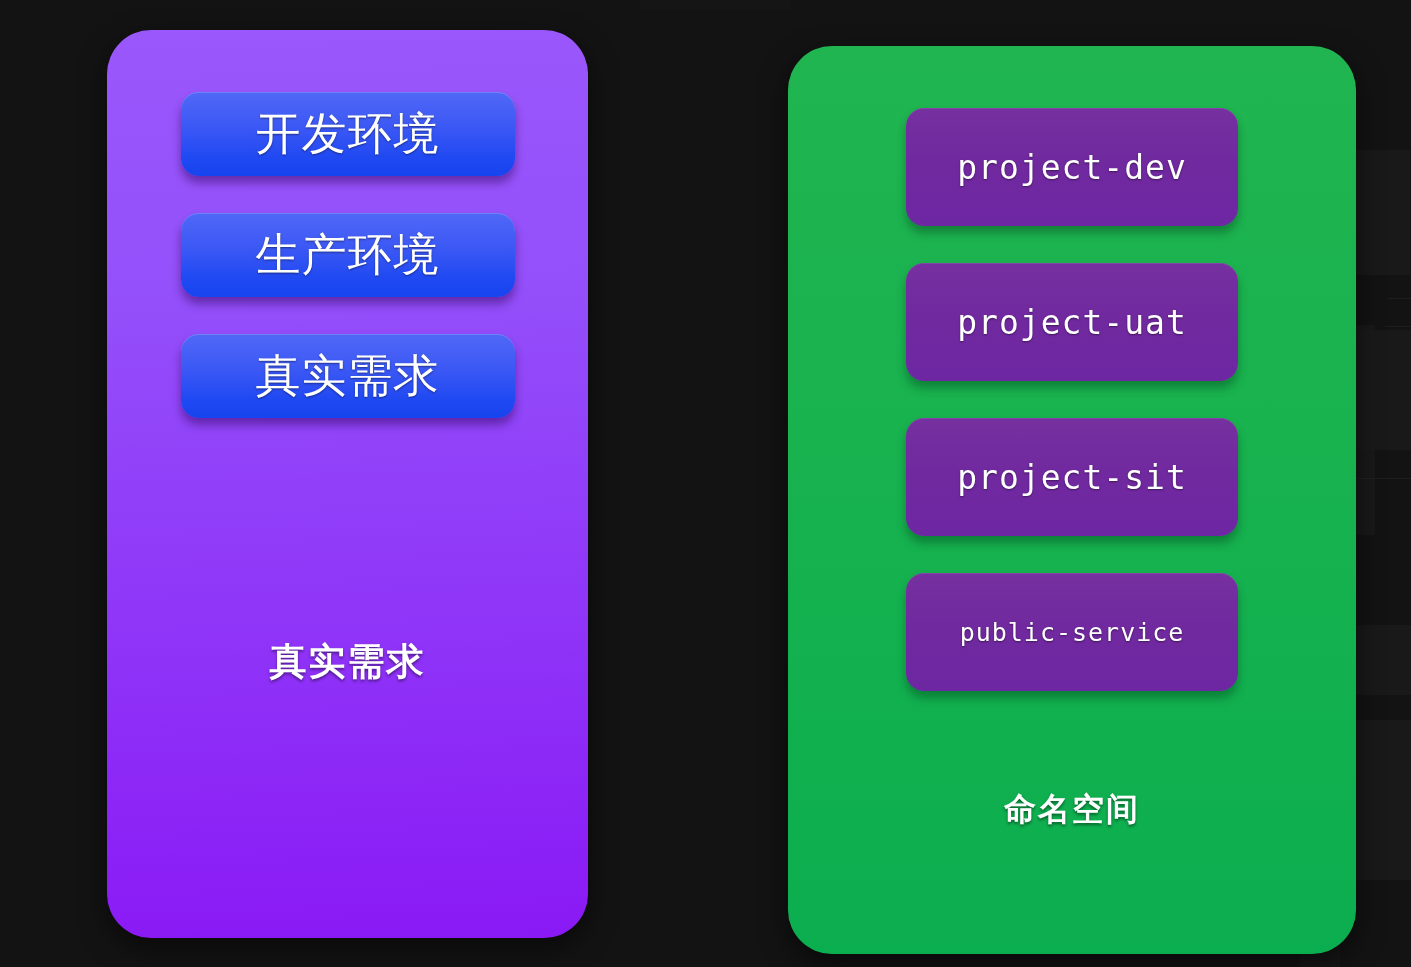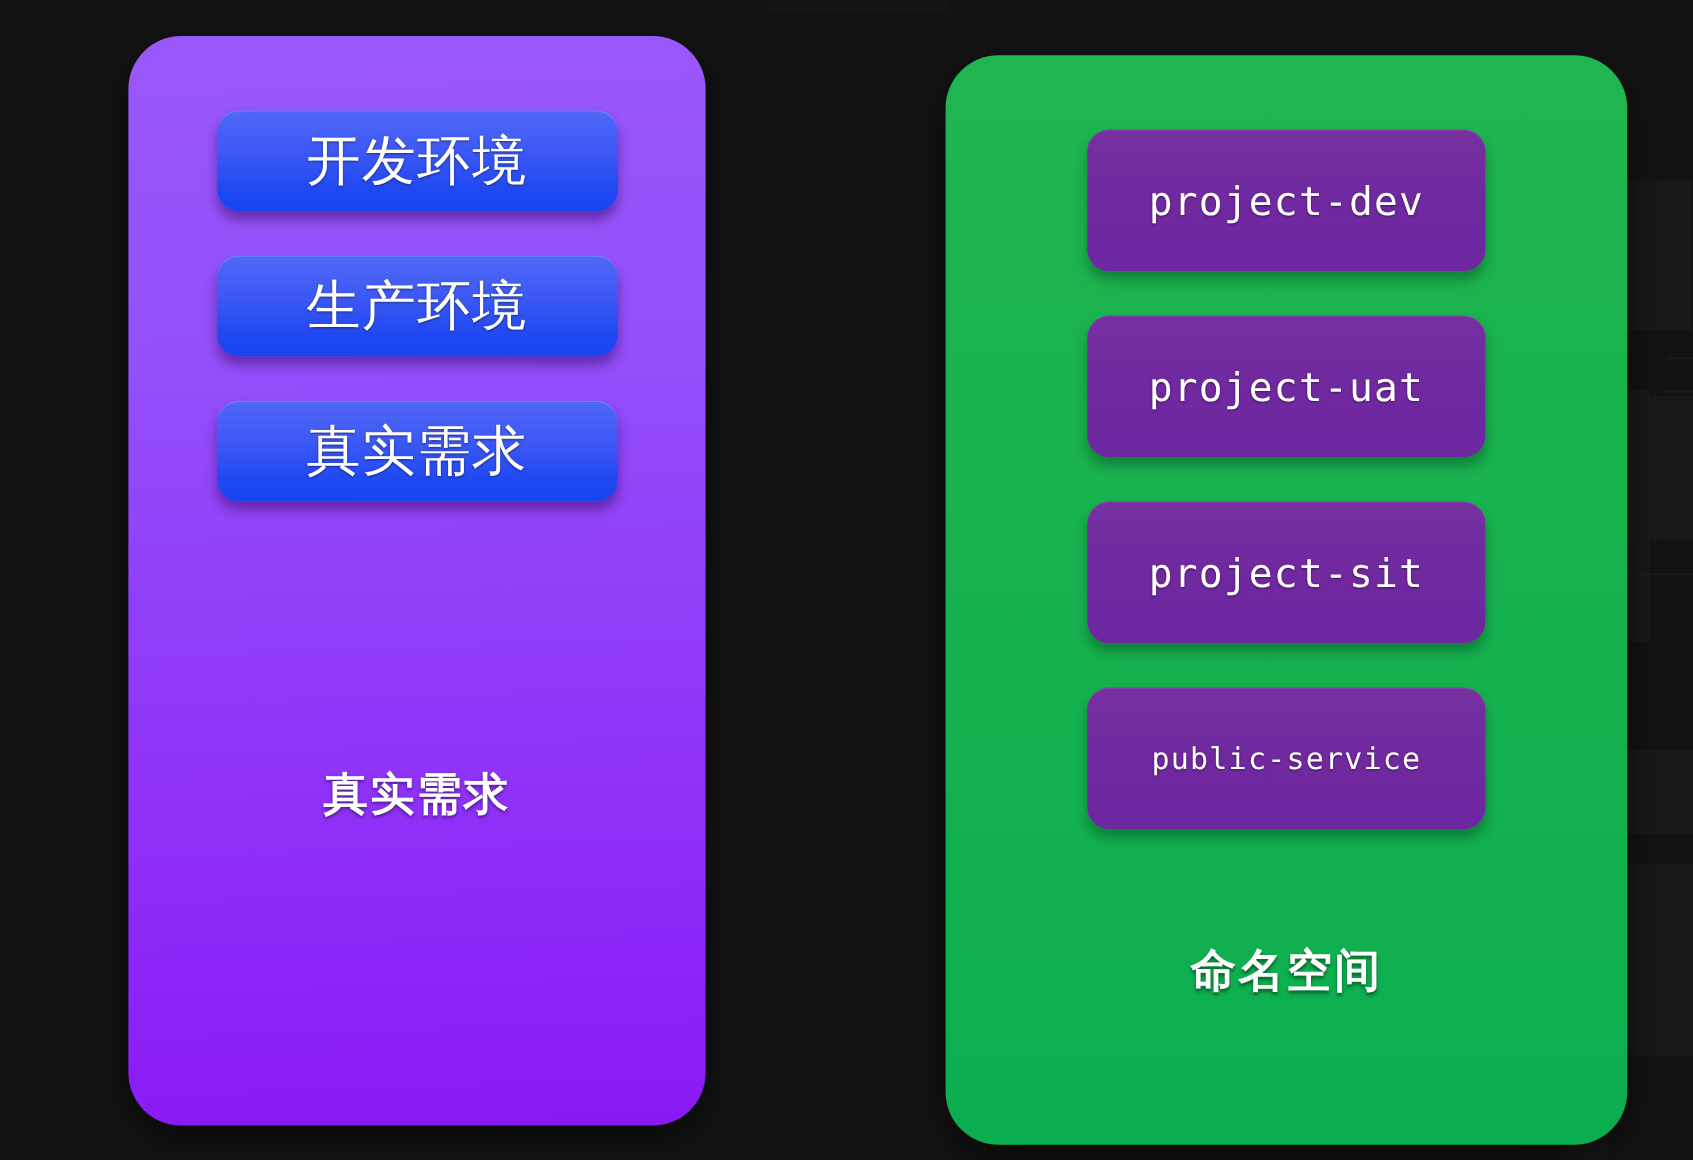--- a/index.html
+++ b/index.html
@@ -118,21 +118,21 @@
     width: 332px;
     height: 118px;
     background: linear-gradient(180deg, #76309f 0%, #71299f 45%, #6d27a2 100%);
     box-shadow: 0 7px 10px rgba(0,50,20,.38), inset 0 1px 0 rgba(255,255,255,.10);
     font-size: 33px;
     letter-spacing: 1px;
     font-family: "DejaVu Sans Mono", "Liberation Mono", monospace;
   }
   #card-namespaces .chip.long { font-size: 25px; }
   #card-namespaces .card-footer {
-    font-size: 38px;
+    font-size: 32px;
     font-weight: 700;
     font-family: "Liberation Serif", "DejaVu Serif", serif;
     letter-spacing: 2px;
     padding-bottom: 26px;
   }
 </style>
 </head>
 <body style="background: rgb(19, 19, 19);">
 
 <div id="bg-texture">

